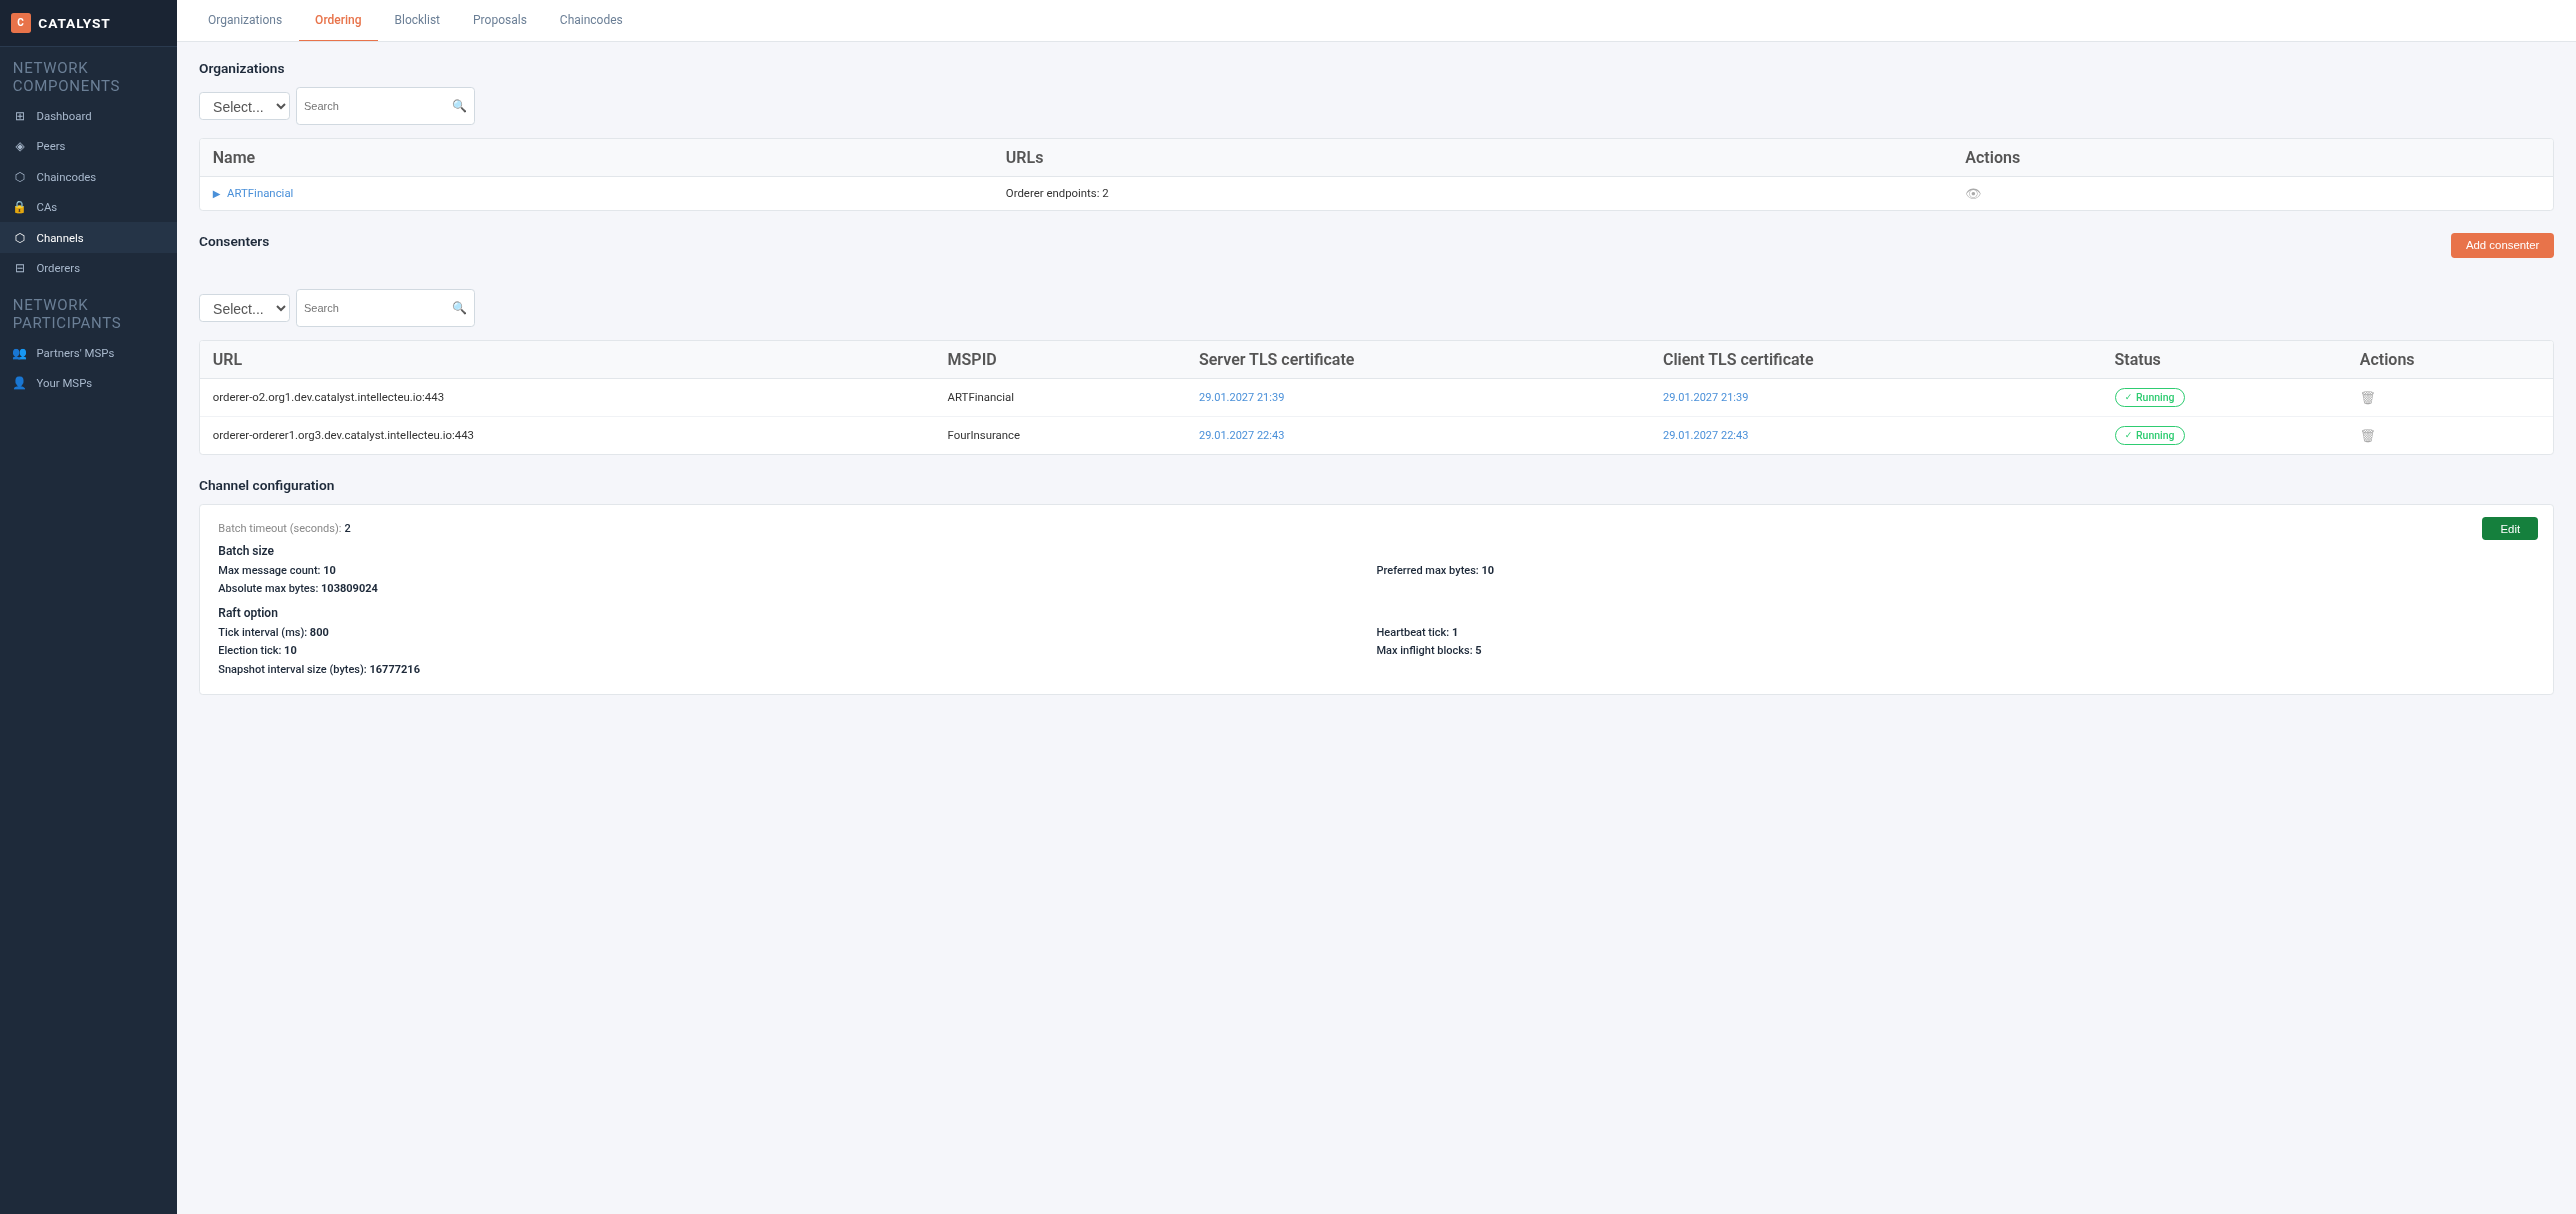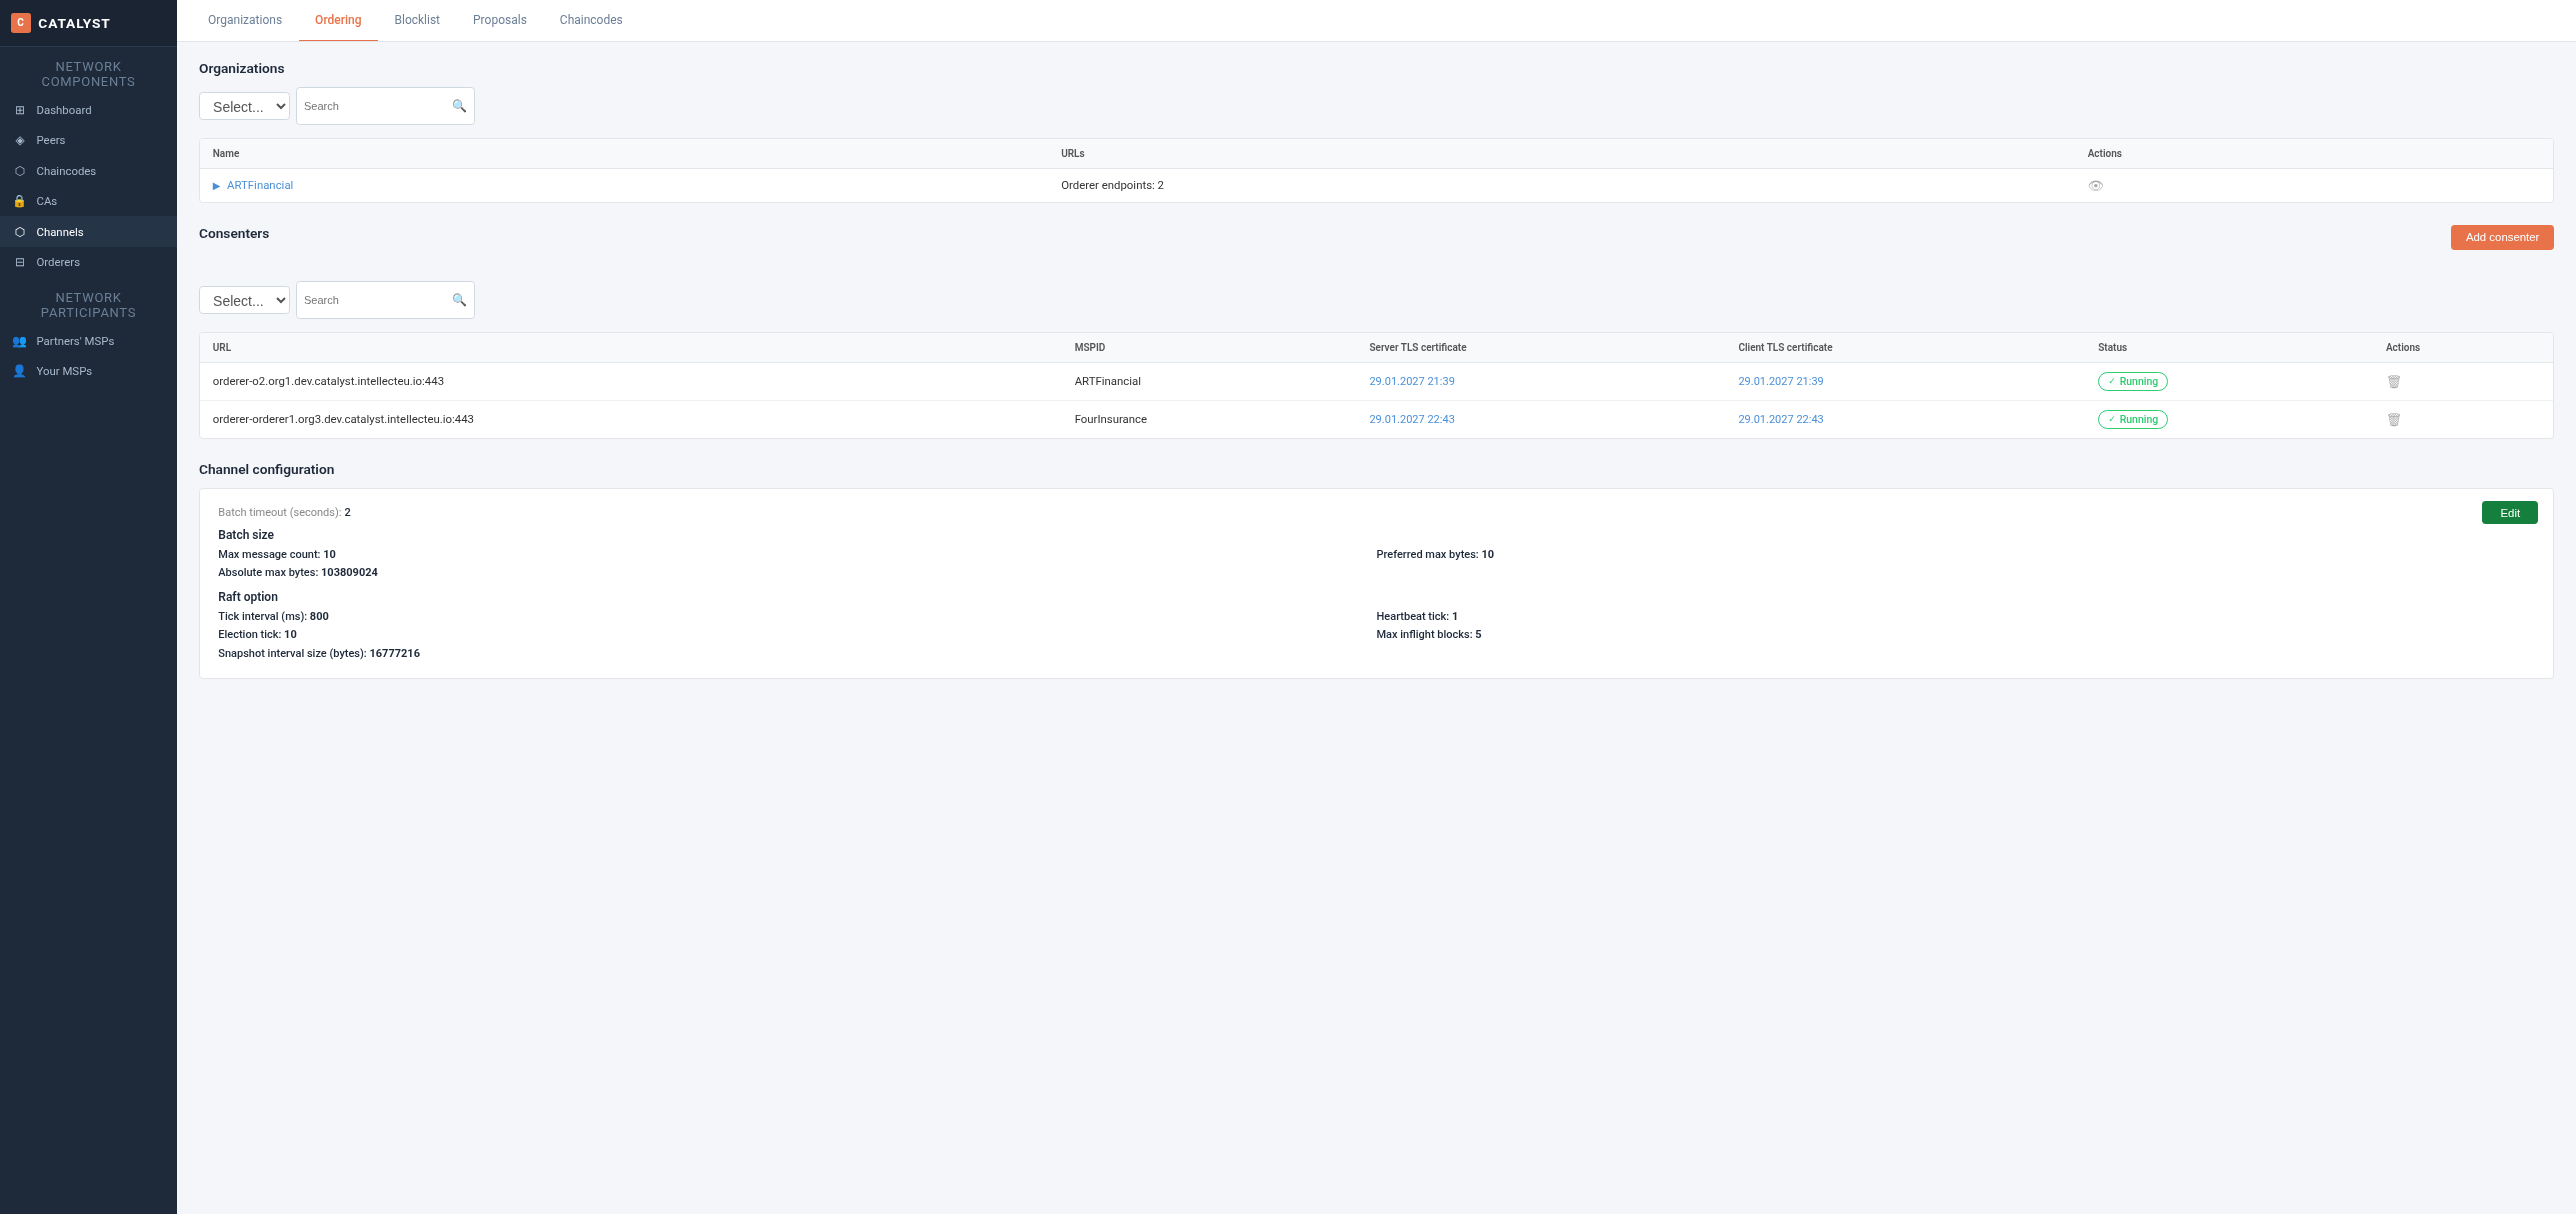--- a/index.html
+++ b/index.html
@@ -30,26 +30,25 @@
     }
     .sidebar-logo-icon {
       width: 20px;
       height: 20px;
       background: #e8734a;
       border-radius: 2.7px;
       display: flex; align-items: center; justify-content: center;
       font-size: 10px; font-weight: 700; color: #fff;
     }
     .sidebar-section-label {
-      font-size: 13px;
+      font-size: 15px;
       color: #6b7f96;
       text-transform: uppercase;
       letter-spacing: 0.7px;
       padding: 12.8px 12.8px 5.5px 12.8px;
-      text-align: center;
     }
     .sidebar-item {
       display: flex;
       align-items: center;
       gap: 9.1px;
       padding: 8.2px 12.8px;
       color: #a8b8cc;
       cursor: pointer;
       font-size: 11.4px;
       transition: background 0.15s;
@@ -148,21 +147,21 @@
     }
     .data-table table {
       width: 100%;
       border-collapse: collapse;
     }
     .data-table th {
       background: #f8f9fb;
       border-bottom: 0.9px solid #e2e6ea;
       padding: 9.1px 12.8px;
       text-align: left;
-      font-size: 10px;
+      font-size: 16px;
       font-weight: 600;
       color: #555;
     }
     .data-table td {
       padding: 9.1px 12.8px;
       border-bottom: 0.9px solid #f0f2f5;
       font-size: 11.4px;
       color: #333;
       vertical-align: middle;
     }

